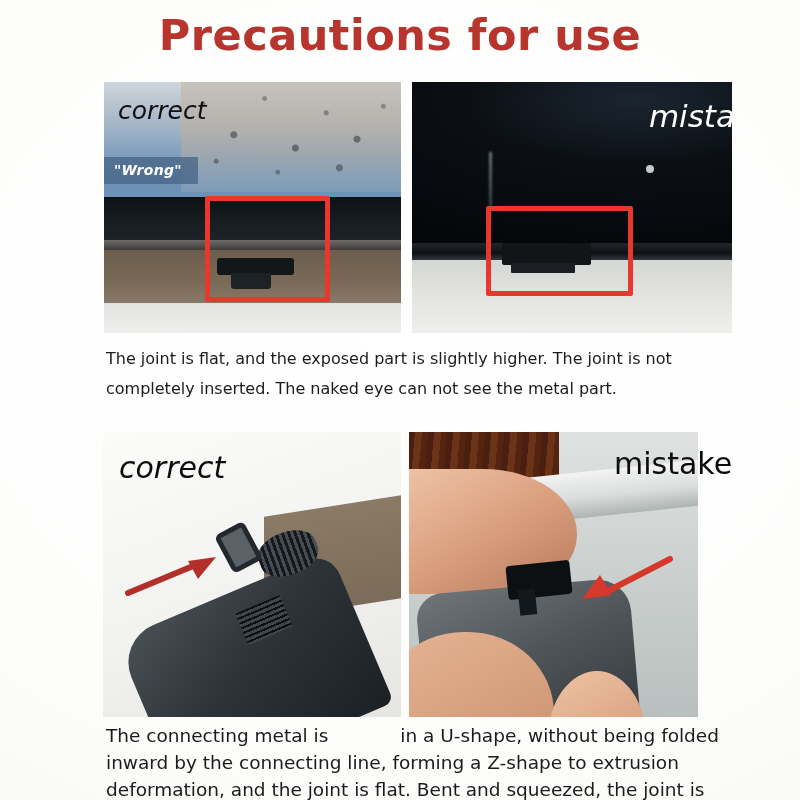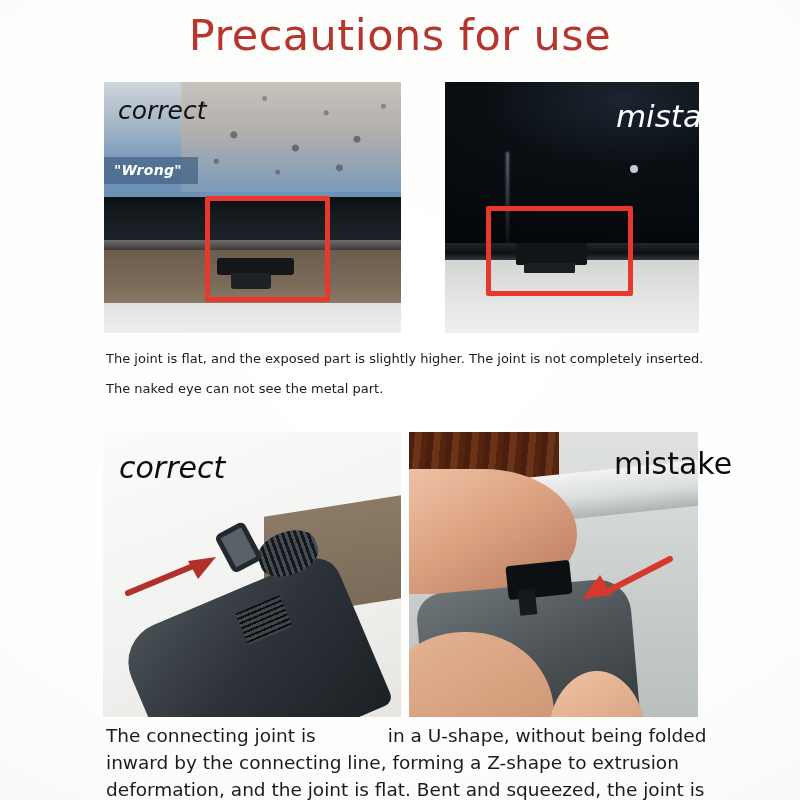--- a/index.html
+++ b/index.html
@@ -26,21 +26,21 @@
   }
 
   
   .title {
     position: absolute;
     top: 10px;
     left: 0;
     width: 800px;
     text-align: center;
     font-size: 43px;
-    font-weight: 400;
+    font-weight: 700;
     letter-spacing: 0.5px;
     color: #b8352e;
     font-family: "DejaVu Sans", sans-serif;
   }
 
   
   .photo {
     position: absolute;
     overflow: hidden;
     font-style: italic;
@@ -108,21 +108,21 @@
     background: rgba(74,103,136,0.80);
     color: #ffffff;
     font-size: 14px;
     font-weight: 700;
     padding: 5px 16px 6px 12px;
     letter-spacing: .3px;
     font-family: "DejaVu Sans", sans-serif;
   }
 
   
-  #photo-tr { left: 412px; top: 82px; width: 254px; height: 251px; margin-left: 33px; }
+  #photo-tr { left: 412px; top: 82px; width: 320px; height: 251px; }
   #photo-tr .screen {
     position: absolute; left: 0; top: 0; width: 100%; height: 72%;
     background:
       radial-gradient(120% 80% at 70% 10%, #1b2530 0%, #0b0f14 45%, #05080b 100%);
   }
   #photo-tr .glare {
     position: absolute; left: 24%; top: 28%; width: 3px; height: 40%;
     background: linear-gradient(180deg, rgba(180,200,220,.55), rgba(180,200,220,0));
     filter: blur(1.2px);
   }
@@ -164,21 +164,21 @@
 
   
   .caption {
     position: absolute;
     color: #1b1b1b;
     font-family: "DejaVu Sans", sans-serif;
     font-weight: 400;
   }
   #caption-1 {
     left: 106px; top: 344px; width: 600px;
-    font-size: 13px; line-height: 30px;
+    font-size: 16px; line-height: 30px;
   }
 
   
   #photo-bl { left: 103px; top: 432px; width: 298px; height: 285px; }
   #photo-bl .bg {
     position: absolute; inset: 0;
     background: linear-gradient(160deg, #fbfbfa 0%, #f2f2f0 55%, #e6e5e2 100%);
   }
   #photo-bl .tabletop {
     position: absolute; right: 0; top: 26%; width: 46%; height: 36%;
@@ -359,13 +359,13 @@
   <div class="finger2"></div>
 </div>
 
 <div class="label-mistake-bot" style="position:absolute; left:614px; top:446px;">mistake</div>
 
 <svg class="arrow-br" viewBox="0 0 96 48">
   <line x1="92" y1="4" x2="26" y2="38" stroke="#d6392c" stroke-width="6" stroke-linecap="round"></line>
   <polygon points="4,44 34,40 22,20" fill="#d6392c"></polygon>
 </svg>
 
-<div class="caption" id="caption-2"><span>The connecting joint is</span><span class="gap-span"></span><span>in a U-shape, without being folded inward by the connecting line, forming a Z-shape to extrusion deformation, and the joint is flat. Bent and squeezed, the joint is not inserted</span></div>
+<div class="caption" id="caption-2"><span>The connecting metal is</span><span class="gap-span"></span><span>in a U-shape, without being folded inward by the connecting line, forming a Z-shape to extrusion deformation, and the joint is flat. Bent and squeezed, the joint is not inserted</span></div>
 
 </body></html>

